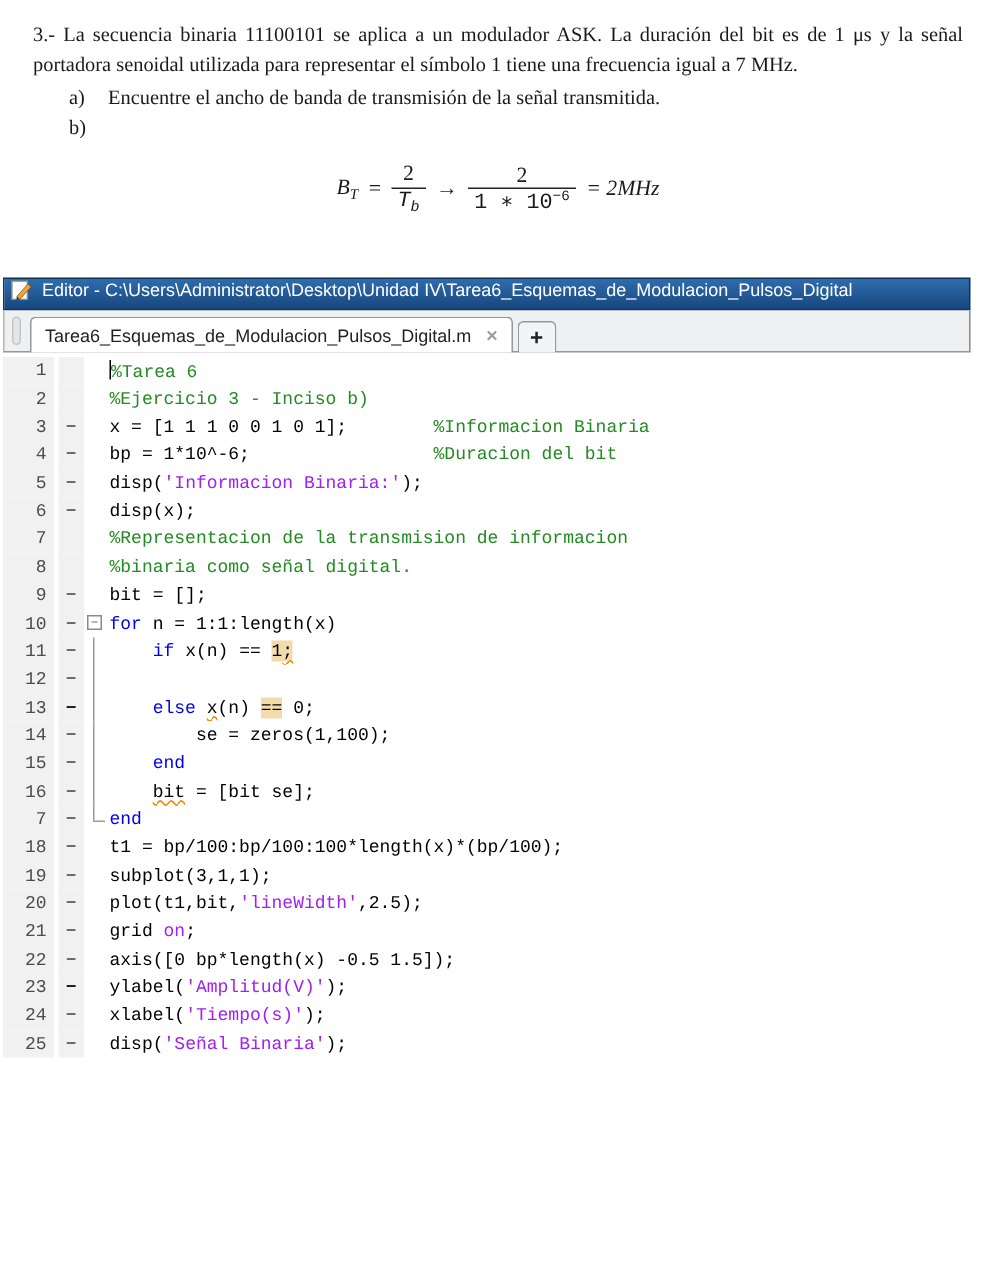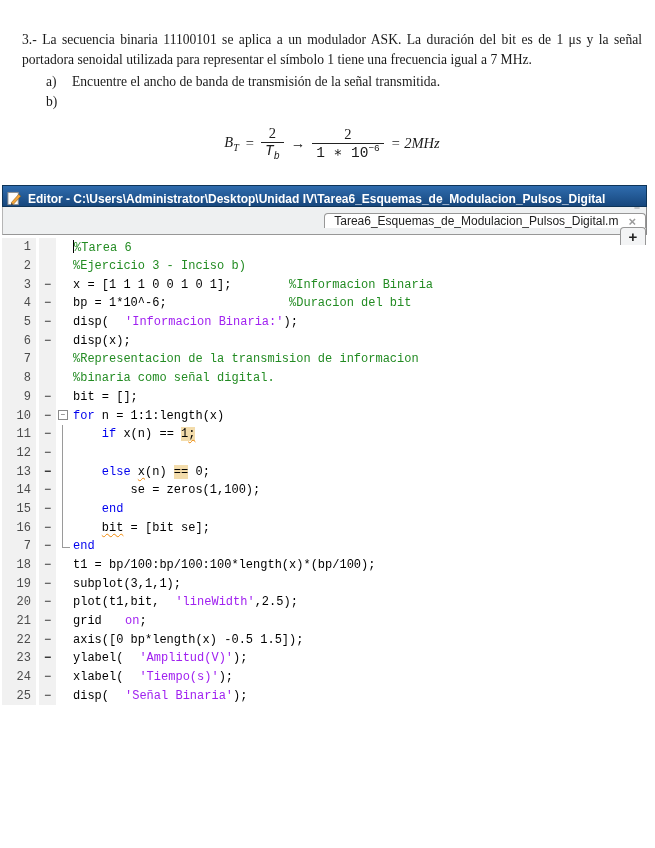--- a/index.html
+++ b/index.html
@@ -1,41 +1,41 @@
 <!DOCTYPE html>
 <html style="--titlebar-top: #2f6cae; --titlebar-bottom: #17477d; --comment: #228B22; --keyword: #0000EE; --string: #A020F0; --highlight: #f3dcab; --squiggle: #ef8807;"><head>
 <meta charset="utf-8">
 <style>
   * { margin:0; padding:0; box-sizing:border-box; }
   html,body { width:655px; height:848px; background:#ffffff; overflow:hidden; }
   body { position:relative; font-family:"Liberation Serif", serif; color:#1a1a1a; }
 
   
-  .doc { position:absolute; top:30px; left:22px; width:620px; }
+  .doc { position:absolute; top:13px; left:22px; width:620px; }
   .doc p.problem { font-size:13.6px; line-height:19.6px; text-align:justify; }
   .doc-list { margin-top:3px; margin-left:24px; }
   .doc-item { display:flex; font-size:13.6px; line-height:19.6px; }
   .doc-item .marker { width:26px; flex:0 0 26px; }
   .formula { margin-top:14px; display:flex; justify-content:center; align-items:center;
              font-size:14.5px; gap:7px; font-style:italic; }
   .formula .up { font-style:normal; }
   .formula sub { font-size:10px; font-style:italic; }
   .formula sup { font-size:9.5px; font-style:normal; }
   .frac { display:inline-flex; flex-direction:column; align-items:center; line-height:1.15; }
   .frac .num { padding:0 4px; font-style:normal; }
   .frac .den { border-top:1.4px solid #222; padding:0 4px;font-family:Liberation Mono, monospace; }
 
   
   .editor { position:absolute; top:185px; left:2px; width:645px; font-family:"Liberation Sans", sans-serif; }
   .titlebar { height:22px; background:linear-gradient(var(--titlebar-top,#2f6cae), var(--titlebar-bottom,#17477d));
-              border:1px solid #0e3458; display:flex; align-items:flex-end; padding:0 4px;
-              color:#fff; font-size:12px; font-weight:bold; white-space:nowrap; overflow:hidden; }
+              border:1px solid #0e3458; display:flex; align-items:flex-start; padding:0 4px;
+              color:#fff; font-size:12px; font-weight:normal; white-space:nowrap; overflow:hidden; }
   .titlebar .ticon { flex:0 0 auto; margin-right:6px; display:flex; }
   .tabbar { height:28px; background:#eef0f1; border-left:1px solid #b5b5b5; border-right:1px solid #8a8a8a;
-            border-bottom:1px solid #979797; display:flex; align-items:flex-end; position:relative;flex-direction:column; }
+            border-bottom:1px solid #979797; display:flex; align-items:flex-end; position:relative; }
   .grip { width:6px; height:19px; margin:0 6px 4px 5px; border-radius:3px;
           background:#e3e5e7; border:1px solid #c3c5c7; }
   .tab { height:24px; margin-bottom:-1px; background:#ffffff; border:1px solid #979797; border-bottom:none;
          border-radius:4px 4px 0 0; display:flex; align-items:center; padding:0 9px;
          font-size:12px; color:#222; z-index:2; }
   .tab .close { margin-left:10px; color:#9b9b9b; font-weight:bold; font-size:13px; line-height:1; cursor:default; }
   .plustab { height:21px; width:26px; margin:0 0 -1px 3px; background:#f3f4f5; border:1px solid #979797;
              border-bottom:none; border-radius:4px 4px 0 0; display:flex; align-items:center; justify-content:center;
              font-size:15px; font-weight:bold; color:#222; z-index:2; }
 
@@ -54,21 +54,21 @@
   .fold-mid::before { content:""; position:absolute; left:6px; top:0; bottom:0; width:1px; background:#9a9a9a; }
   .fold-end::before { content:""; position:absolute; left:6px; top:0; height:55%; width:1px; background:#9a9a9a; }
   .fold-end::after  { content:""; position:absolute; left:6px; top:55%; width:8px; height:1px; background:#9a9a9a; }
   .foldbox { position:absolute; left:2px; top:4px; width:10px; height:10px; background:#fff;
              border:1px solid #8a8a8a; color:#555; font:8px "Liberation Sans", sans-serif;
              line-height:8px; text-align:center; }
   .code-col { white-space:pre; font:12px "Liberation Mono", monospace; color:#000; }
   .cursor { display:inline-block; width:1px; height:13px; background:#000; vertical-align:-2px; }
   .tok-c { color:var(--comment,#228B22); }
   .tok-k { color:var(--keyword,#0000EE); }
-  .tok-s { color:var(--string,#A020F0);margin-left:16px; }
+  .tok-s { color:var(--string,#A020F0); }
   .tok-hl { background:var(--highlight,#f3dcab); }
   .tok-sq { text-decoration:underline; text-decoration-style:wavy;
             text-decoration-color:var(--squiggle,#ef8807); text-decoration-thickness:1px; text-underline-offset:2px; }
   .tok-hlsq { background:var(--highlight,#f3dcab); text-decoration:underline; text-decoration-style:wavy;
             text-decoration-color:var(--squiggle,#ef8807); text-decoration-thickness:1px; text-underline-offset:2px; }
 </style>
 </head>
 <body>
 
 <div class="doc">

